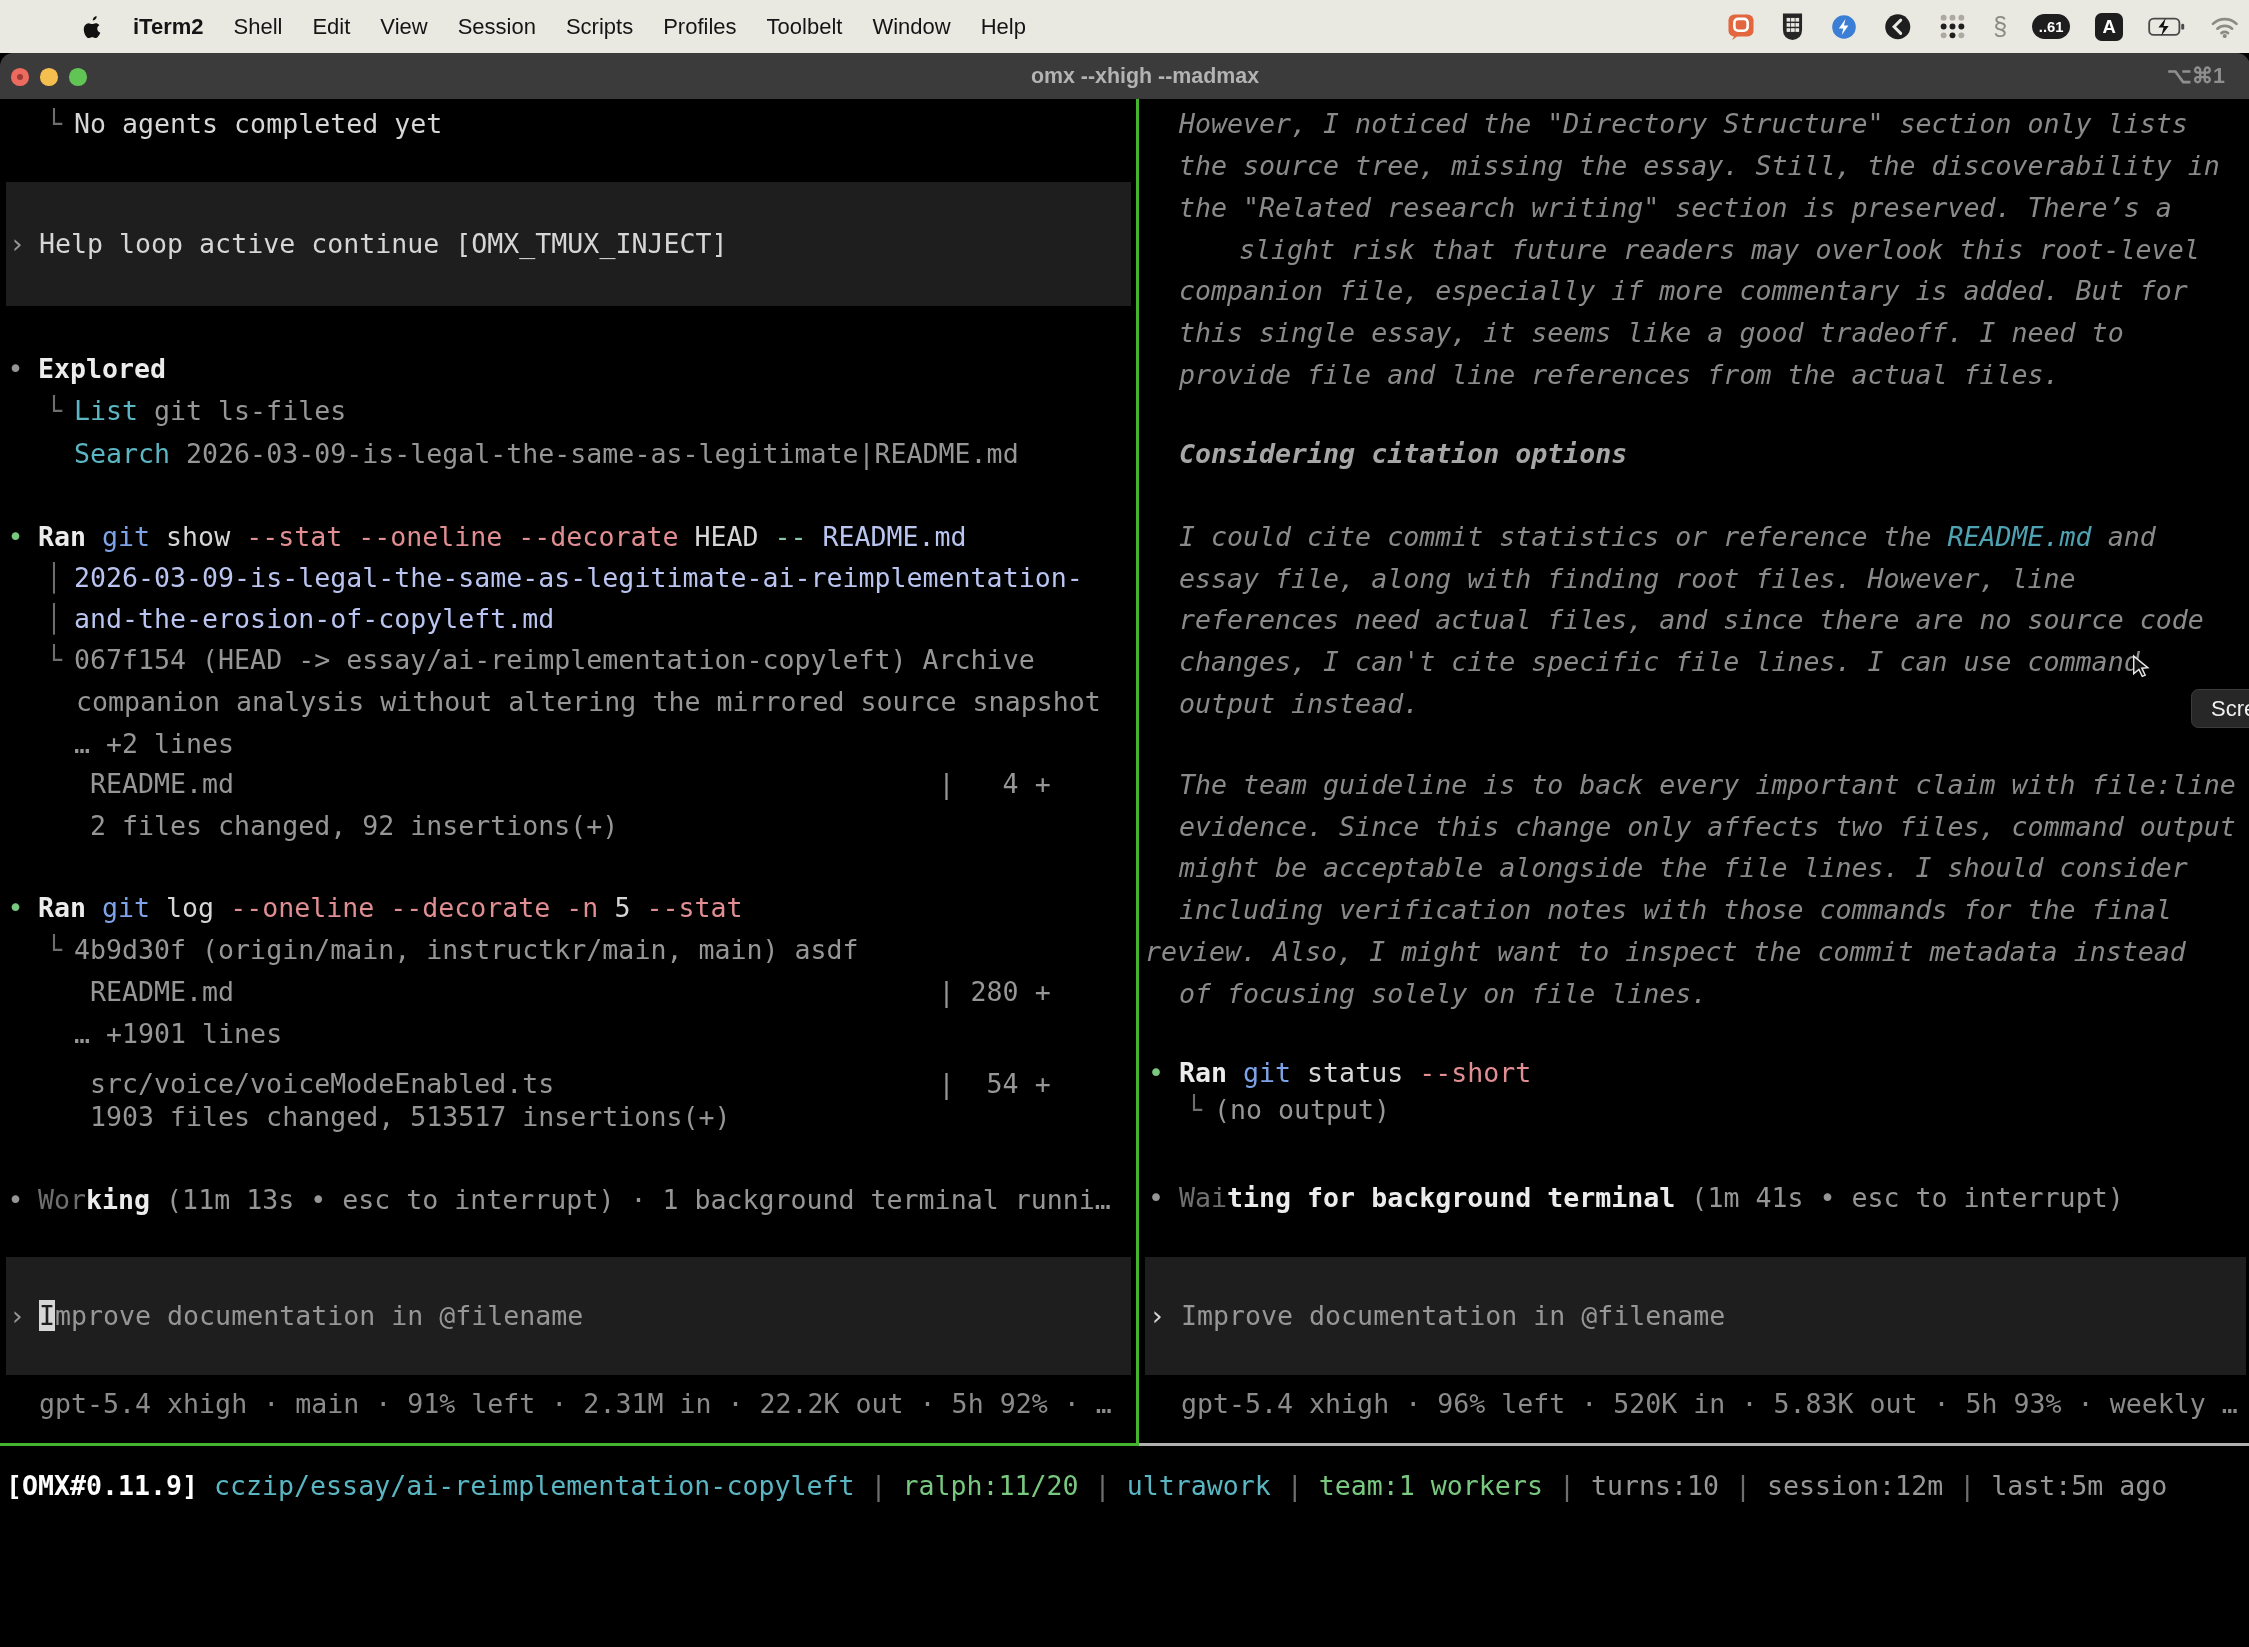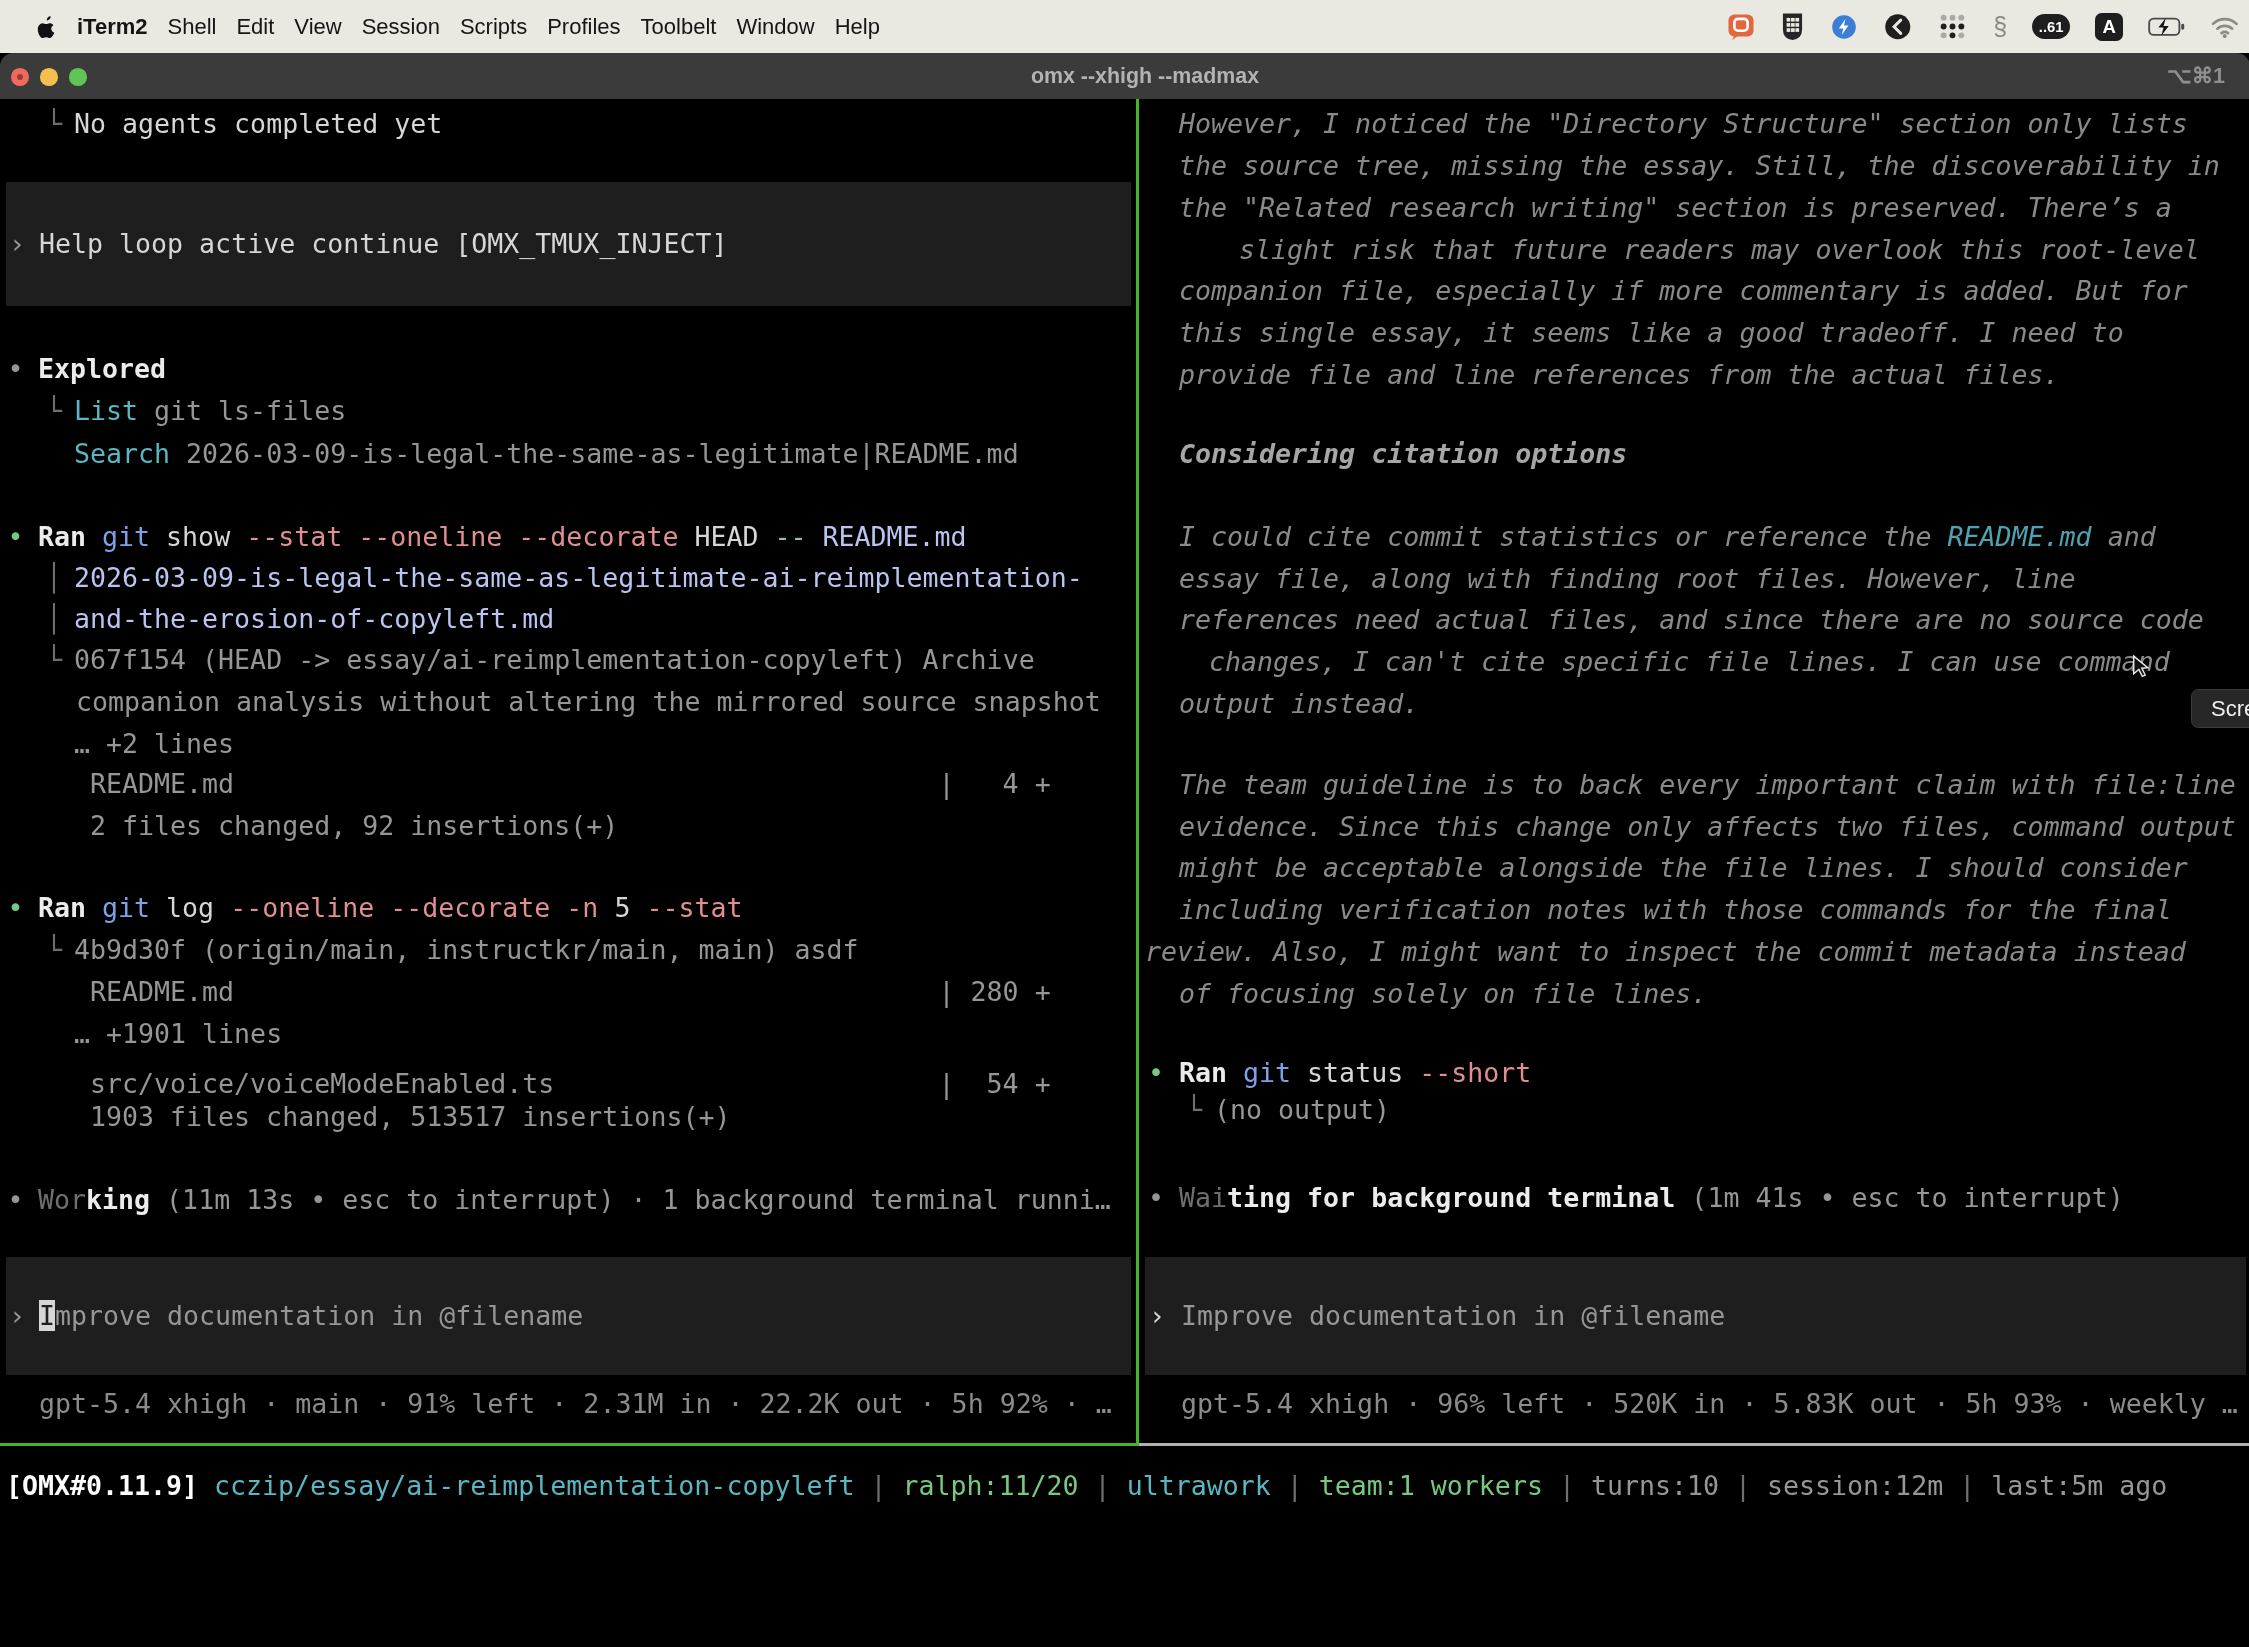--- a/index.html
+++ b/index.html
@@ -1,21 +1,21 @@
 <!DOCTYPE html>
 <html style="font-size:11.8px"><head>
 <meta charset="utf-8">
 <style>
   html,body{margin:0;padding:0;}
   body{width:2250px;height:1648px;overflow:hidden;background:#000;position:relative;
        font-family:"Liberation Sans",sans-serif;}
   
   .menubar{position:absolute;top:0;left:0;width:2250px;height:53px;background:#e9e8e1;
            display:flex;align-items:center;z-index:5;}
-  .menubar-left{display:flex;align-items:center;gap:20px;padding-left:37px;}
+  .menubar-left{display:flex;align-items:center;gap:30px;padding-left:37px;margin-left:46px;}
   .menu-item{font-size:22px;color:#151515;}
   .menu-app{font-weight:bold;}
   .menubar-right{position:absolute;right:10.3px;top:0;height:53px;display:flex;align-items:center;gap:25px;}
   .sicon{display:flex;align-items:center;justify-content:center;}
   .badge61{background:#1e1e1e;color:#fff;border-radius:12.5px;height:25px;min-width:38px;
            display:flex;align-items:center;justify-content:center;font-size:14.8px;font-weight:bold;}
   .akey{background:#1e1e1e;color:#fff;border-radius:6.6px;width:28px;height:28px;
         display:flex;align-items:center;justify-content:center;font-size:18.5px;font-weight:bold;}
   .squig{font-size:25px;color:#8b8a85;line-height:25px;}
   
@@ -217,21 +217,21 @@
     <div class="ml ita" style="top:229px;left:1239px;text-align:right;">slight risk that future readers may overlook this root-level</div>
     <div class="ml ita" style="top:270px;left:1179px;">companion file, especially if more commentary is added. But for</div>
     <div class="ml ita" style="top:312px;left:1179px;">this single essay, it seems like a good tradeoff. I need to</div>
     <div class="ml ita" style="top:354px;left:1179px;">provide file and line references from the actual files.</div>
 
     <div class="ml hdg" style="top:433px;left:1179px;">Considering citation options</div>
 
     <div class="ml" style="top:516px;left:1179px;"><span class="ita">I could cite commit statistics or reference the </span><span class="lnk">README.md</span><span class="ita"> and</span></div>
     <div class="ml ita" style="top:558px;left:1179px;">essay file, along with finding root files. However, line</div>
     <div class="ml ita" style="top:599px;left:1179px;">references need actual files, and since there are no source code</div>
-    <div class="ml ita" style="top:641px;left:1209px;">changes, I can't cite specific file lines. I can use command</div>
+    <div class="ml ita" style="top:641px;left:1179px;">changes, I can't cite specific file lines. I can use command</div>
     <div class="ml ita" style="top:683px;left:1179px;">output instead.</div>
 
     <div class="ml ita" style="top:764px;left:1179px;">The team guideline is to back every important claim with file:line</div>
     <div class="ml ita" style="top:806px;left:1179px;">evidence. Since this change only affects two files, command output</div>
     <div class="ml ita" style="top:847px;left:1179px;">might be acceptable alongside the file lines. I should consider</div>
     <div class="ml ita" style="top:889px;left:1179px;">including verification notes with those commands for the final</div>
     <div class="ml ita" style="top:931px;left:1145px;">review. Also, I might want to inspect the commit metadata instead</div>
     <div class="ml ita" style="top:973px;left:1179px;">of focusing solely on file lines.</div>
 
     <div class="ml" style="top:1052px;left:1148px;"><span class="gbl">•</span></div>

